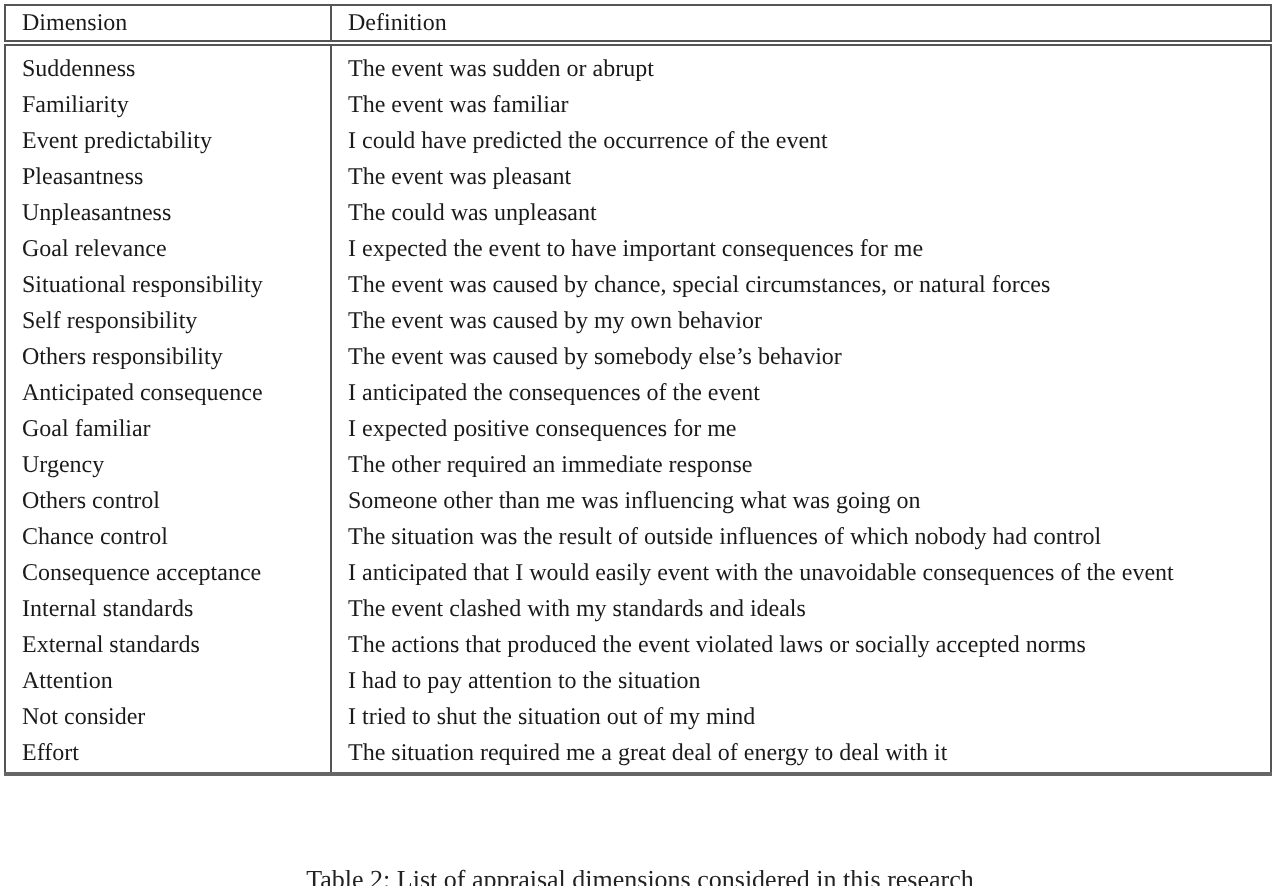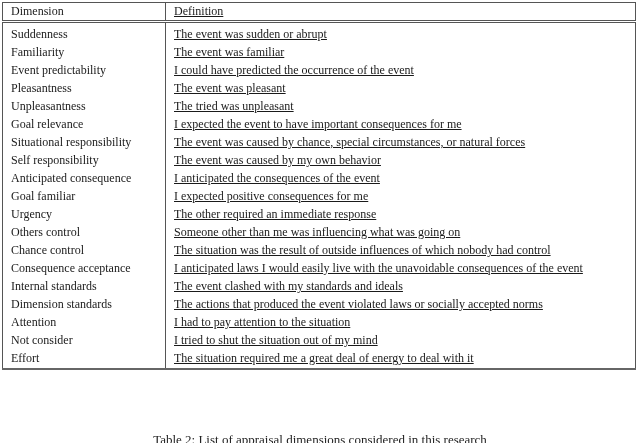--- a/index.html
+++ b/index.html
@@ -7,21 +7,21 @@
          font-family: "Liberation Serif", "DejaVu Serif", serif; color: #1a1a1a; }
   .tbl { position: absolute; left: 2px; top: 2px; width: 634px;
          border-collapse: collapse; font-size: 12px; line-height: 18px; }
   .tbl td, .tbl th { padding: 0 0 0 8px; vertical-align: top; text-align: left; font-weight: normal; }
   .tbl th { border: 1px solid #555; height: 17px; line-height: 17px; }
   .tbl thead tr { border-bottom: 3px double #555; }
   .tbl tbody td { border-left: 1px solid #555; border-right: 1px solid #555; }
   .tbl tbody tr:first-child td { padding-top: 2px; margin-left: 24px; }
   .tbl tbody tr:last-child td { border-bottom: 2px solid #666; padding-bottom: 1px; }
   .c1 { width: 154px; white-space: nowrap; }
-  .c2 { padding-right: 4px !important; text-decoration: underline; }
+  .c2 { padding-right: 4px !important; }
   .caption { position: absolute; left: 0; width: 640px; top: 432px; text-align: center;
              font-size: 13px; color: #222; white-space: nowrap; }
 </style>
 </head>
 <body>
 
 <table class="tbl">
   <thead>
     <tr>
       <th class="c1">Dimension</th>
@@ -40,33 +40,37 @@
       <tr>
         <td class="c1">Event predictability</td>
         <td class="c2">I could have predicted the occurrence of the event</td>
       </tr>
       <tr>
         <td class="c1">Pleasantness</td>
         <td class="c2">The event was pleasant</td>
       </tr>
       <tr>
         <td class="c1">Unpleasantness</td>
-        <td class="c2">The tried was unpleasant</td>
+        <td class="c2">The could was unpleasant</td>
       </tr>
       <tr>
         <td class="c1">Goal relevance</td>
         <td class="c2">I expected the event to have important consequences for me</td>
       </tr>
       <tr>
         <td class="c1">Situational responsibility</td>
         <td class="c2">The event was caused by chance, special circumstances, or natural forces</td>
       </tr>
       <tr>
         <td class="c1">Self responsibility</td>
         <td class="c2">The event was caused by my own behavior</td>
+      </tr>
+      <tr>
+        <td class="c1">Others responsibility</td>
+        <td class="c2">The event was caused by somebody else’s behavior</td>
       </tr>
       <tr>
         <td class="c1">Anticipated consequence</td>
         <td class="c2">I anticipated the consequences of the event</td>
       </tr>
       <tr>
         <td class="c1">Goal familiar</td>
         <td class="c2">I expected positive consequences for me</td>
       </tr>
       <tr>
@@ -76,28 +80,28 @@
       <tr>
         <td class="c1">Others control</td>
         <td class="c2">Someone other than me was influencing what was going on</td>
       </tr>
       <tr>
         <td class="c1">Chance control</td>
         <td class="c2">The situation was the result of outside influences of which nobody had control</td>
       </tr>
       <tr>
         <td class="c1">Consequence acceptance</td>
-        <td class="c2">I anticipated laws I would easily live with the unavoidable consequences of the event</td>
+        <td class="c2">I anticipated that I would easily event with the unavoidable consequences of the event</td>
       </tr>
       <tr>
         <td class="c1">Internal standards</td>
         <td class="c2">The event clashed with my standards and ideals</td>
       </tr>
       <tr>
-        <td class="c1">Dimension standards</td>
+        <td class="c1">External standards</td>
         <td class="c2">The actions that produced the event violated laws or socially accepted norms</td>
       </tr>
       <tr>
         <td class="c1">Attention</td>
         <td class="c2">I had to pay attention to the situation</td>
       </tr>
       <tr>
         <td class="c1">Not consider</td>
         <td class="c2">I tried to shut the situation out of my mind</td>
       </tr>

